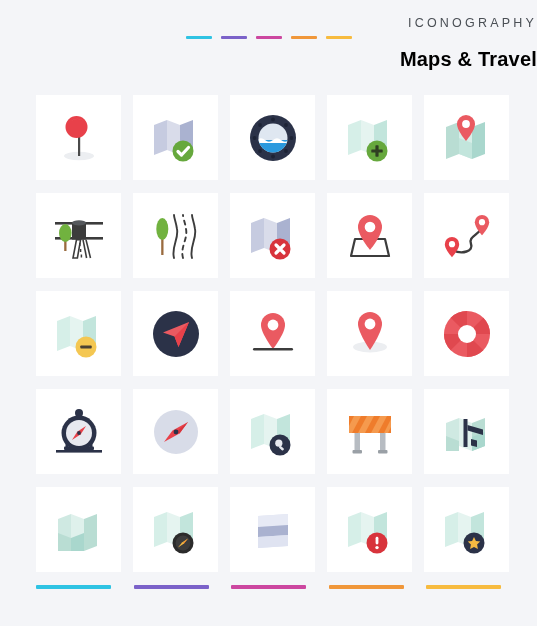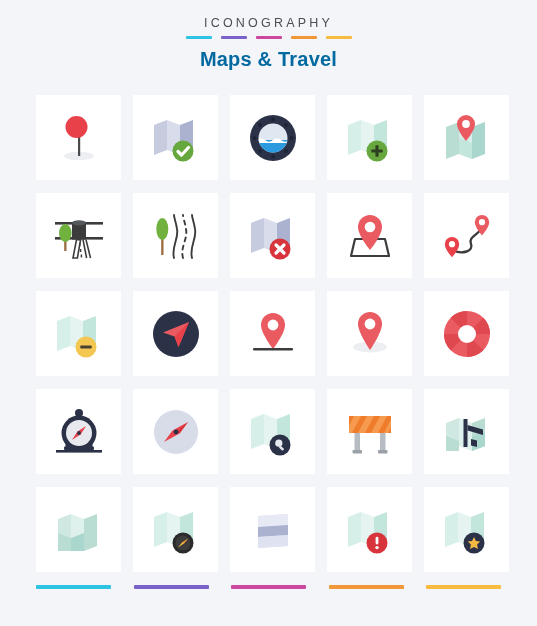--- a/index.html
+++ b/index.html
@@ -5,39 +5,39 @@
   * { box-sizing: border-box; margin: 0; padding: 0; }
   html, body {
     width: 537px; height: 626px;
     background: #f4f5f8;
     font-family: "Liberation Sans", sans-serif;
     overflow: hidden;
   }
   .page { position: relative; width: 537px; height: 626px; background: #f4f5f8; }
 
   
-  .header { padding-top: 16px; text-align: center; }
+  .header { padding-top: 16px; text-align: right; }
   .eyebrow {
     font-size: 12.5px;
     letter-spacing: 3.2px;
     color: #4a4f55;
     font-weight: 400;
   }
   .rule-row {
     display: flex;
     justify-content: center;
     gap: 9px;
     margin-top: 6px;
   }
   .rule { width: 26px; height: 3px; border-radius: 1px; }
   .title {
     margin-top: 9px;
     font-size: 20px;
     font-weight: bold;
-    color: #0369a1;
+    color: #000000;
     letter-spacing: 0.2px;
   }
 
   
   .grid {
     position: absolute;
     left: 36px;
     top: 95px;
     display: grid;
     grid-template-columns: repeat(5, 85px);

